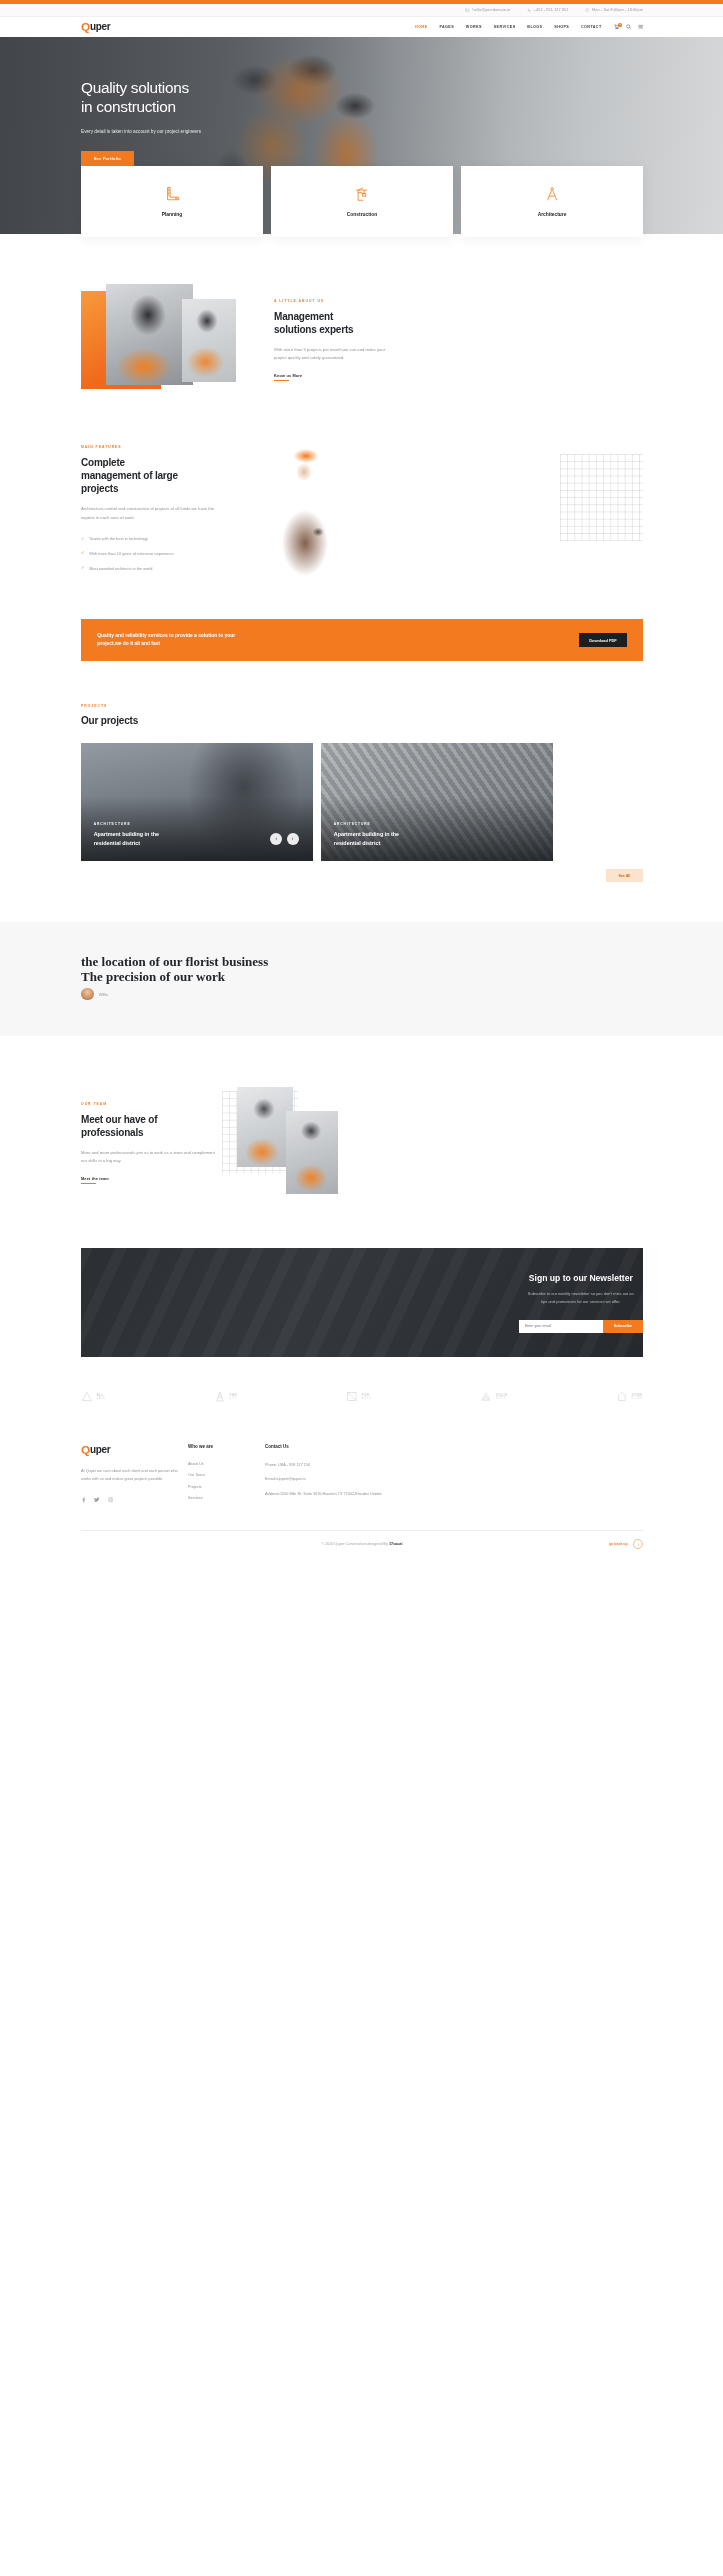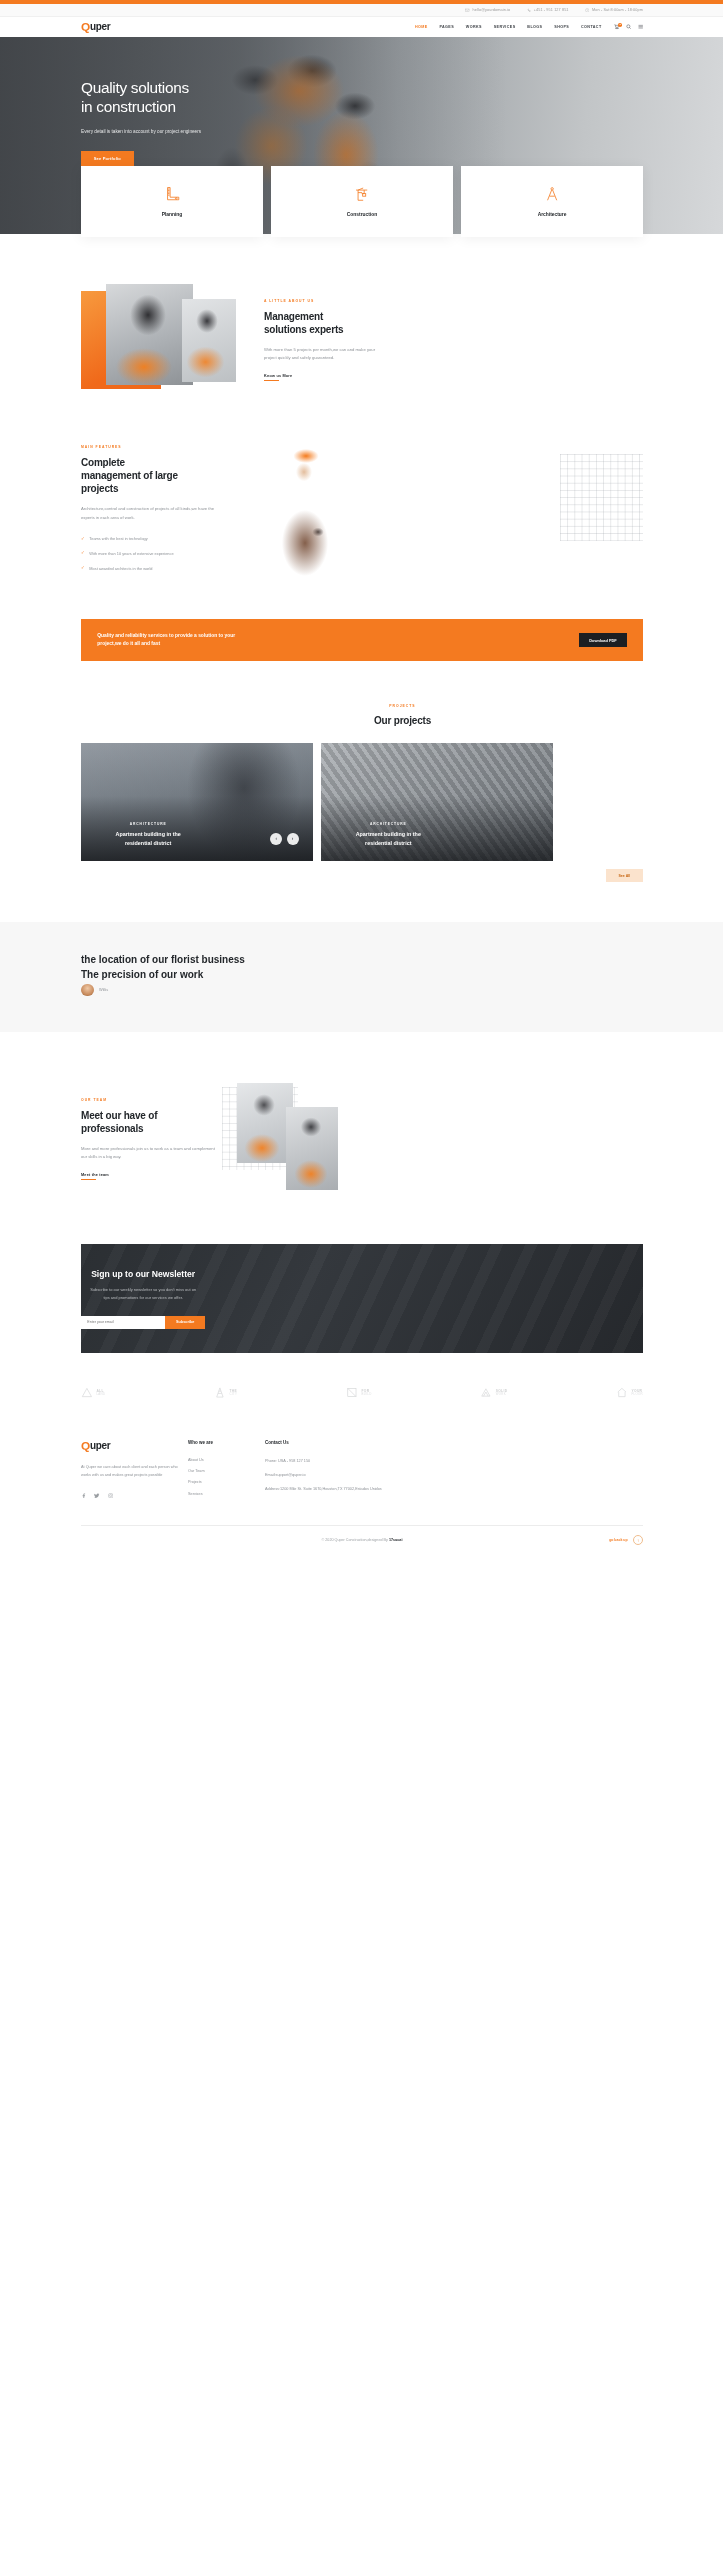--- a/index.html
+++ b/index.html
@@ -87,21 +87,21 @@
   .card {
     flex:1; background:#fff; height:71px; display:flex; flex-direction:column;
     align-items:center; justify-content:center; gap:10px;
     box-shadow:0 1.8px 12.7px rgba(0,0,0,.07);
   }
   .card-ic { width:16.3px; height:16.3px; color:#f47a20; }
   .card-ic svg { width:16.3px; height:16.3px; display:block; }
   .card-t { font-size:4.9px; font-weight:700; color:#23272b; }
 
   
-  .about { display:flex; padding:47px 81px 0; gap:2px; position:relative; }
+  .about { display:flex; padding:47px 81px 0; gap:12px; position:relative; }
   .about-media { position:relative; width:156px; height:110px; }
   .ab-orange {
     position:absolute; left:0; top:7.2px; width:80px; height:98px;
     background:linear-gradient(150deg,#f79a3e,#f0691a 70%);
   }
   .ab-ph1 {
     position:absolute; left:25px; top:0; width:87px; height:101px;
     background:
       radial-gradient(ellipse 27px 31px at 42px 31px, rgba(35,35,38,.92), rgba(35,35,38,0) 66%),
       radial-gradient(ellipse 40px 27px at 38px 83px, rgba(244,125,25,.92), rgba(244,125,25,0) 70%),
@@ -148,21 +148,21 @@
 
   
   .banner {
     margin:16.3px 81px 0; background:#f47a20; height:42px;
     display:flex; align-items:center; justify-content:space-between; padding:0 16.3px;
   }
   .banner-t { color:#fff; font-size:4.9px; font-weight:700; line-height:1.75; width:145px; }
   .banner-btn { background:#1c1f22; color:#fff; font-size:3.9px; font-weight:700; padding:4.5px 10px; }
 
   
-  .projects { padding:43px 0 0 81px;text-align:center; }
+  .projects { padding:43px 0 0 81px; }
   .proj-head .h2 { margin-top:5.4px; }
   .proj-rail { display:flex; gap:8.1px; margin-top:16.3px; overflow:hidden; }
   .proj-card { position:relative; min-width:232px; height:118px; overflow:hidden; flex:0 0 auto; }
   .proj-card.c1 {
     background:
       radial-gradient(ellipse 81px 100px at 163px 45px, rgba(58,62,68,.85), rgba(58,62,68,0) 70%),
       linear-gradient(170deg,#9aa1a9 0%,#7c848c 40%,#4b5158 100%);
   }
   .proj-card.c2 {
     background:
@@ -176,21 +176,21 @@
   .proj-arrows { position:absolute; right:14.5px; bottom:16.3px; display:flex; gap:4.5px; }
   .arrow-b {
     width:11.8px; height:11.8px; border-radius:50%; background:rgba(255,255,255,.9);
     display:flex; align-items:center; justify-content:center; font-size:4.5px; color:#23272b;
   }
   .proj-seeall { margin:8.1px 81px 0 0; display:flex; justify-content:flex-end; }
   .seeall-btn { background:#fbe3cd; color:#c96a18; font-size:3.6px; font-weight:700; padding:4.5px 12.7px; }
 
   
   .testi { margin-top:40px; background:#f7f7f7; padding:31px 81px 36px; position:relative; }
-  .testi-q { font-size:10px; font-weight:700; color:#23272b; line-height:1.4; position:relative; }
+  .testi-q { font-size:13px; font-weight:700; color:#23272b; line-height:1.4; position:relative;font-family:Liberation Serif, serif; }
   .testi-q .overlap { position:absolute; left:0; top:15px; color:#23272b; }
   .testi-person { display:flex; align-items:center; gap:5.4px; margin-top:16.3px; }
   .avatar {
     width:12.7px; height:12.7px; border-radius:50%;
     background:radial-gradient(circle at 50% 36%, #f0c9a6, #c98c5e 62%, #8e5c34);
   }
   .testi-name { font-size:3.9px; color:#8d9196; }
 
   
   .team { display:flex; padding:51px 81px 0; }
@@ -217,21 +217,21 @@
       radial-gradient(ellipse 15.4px 14.5px at 25px 20px, rgba(50,50,54,.9), rgba(50,50,54,0) 66%),
       radial-gradient(ellipse 23.5px 20px at 25px 67px, rgba(244,125,25,.9), rgba(244,125,25,0) 70%),
       linear-gradient(160deg,#dfe1e3,#a9adb1);
     background-color:#cdd0d3;
   }
 
   
   .news {
     margin:47px 81px 0; height:109px; position:relative; overflow:hidden;
     background:linear-gradient(120deg,#2b2f33 0%,#34383d 40%,#25282c 100%);
-    display:flex; flex-direction:column; align-items:flex-start; justify-content:center;
+    display:flex; flex-direction:column; align-items:flex-end; justify-content:center;
   }
   .news-streak { position:absolute; inset:0; background:repeating-linear-gradient(115deg, rgba(255,255,255,.035) 0 11px, rgba(0,0,0,0) 11px 31px); }
   .news-in { position:relative; text-align:center; }
   .news-t { color:#fff; font-size:8.6px; font-weight:700; }
   .news-s { color:#b9bcbf; font-size:4px; line-height:1.9; margin-top:7.2px; }
   .news-form { display:flex; justify-content:center; margin-top:14.5px; }
   .news-input {
     width:84px; height:12.7px; background:#fff; border:0; padding:0 6.3px;
     font-size:3.6px; color:#9a9da0; font-family:"Liberation Sans", sans-serif;
   }

